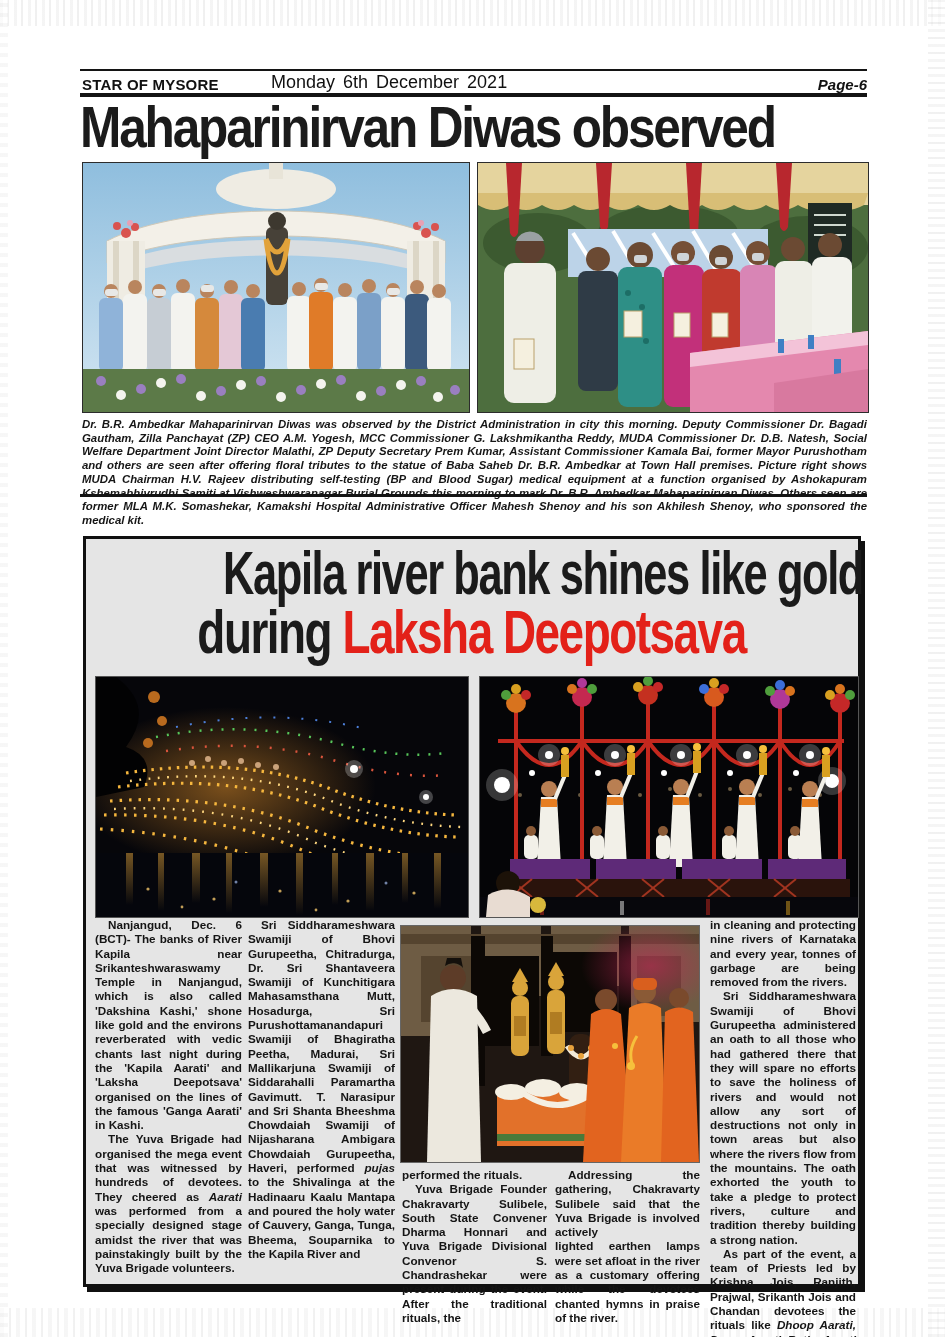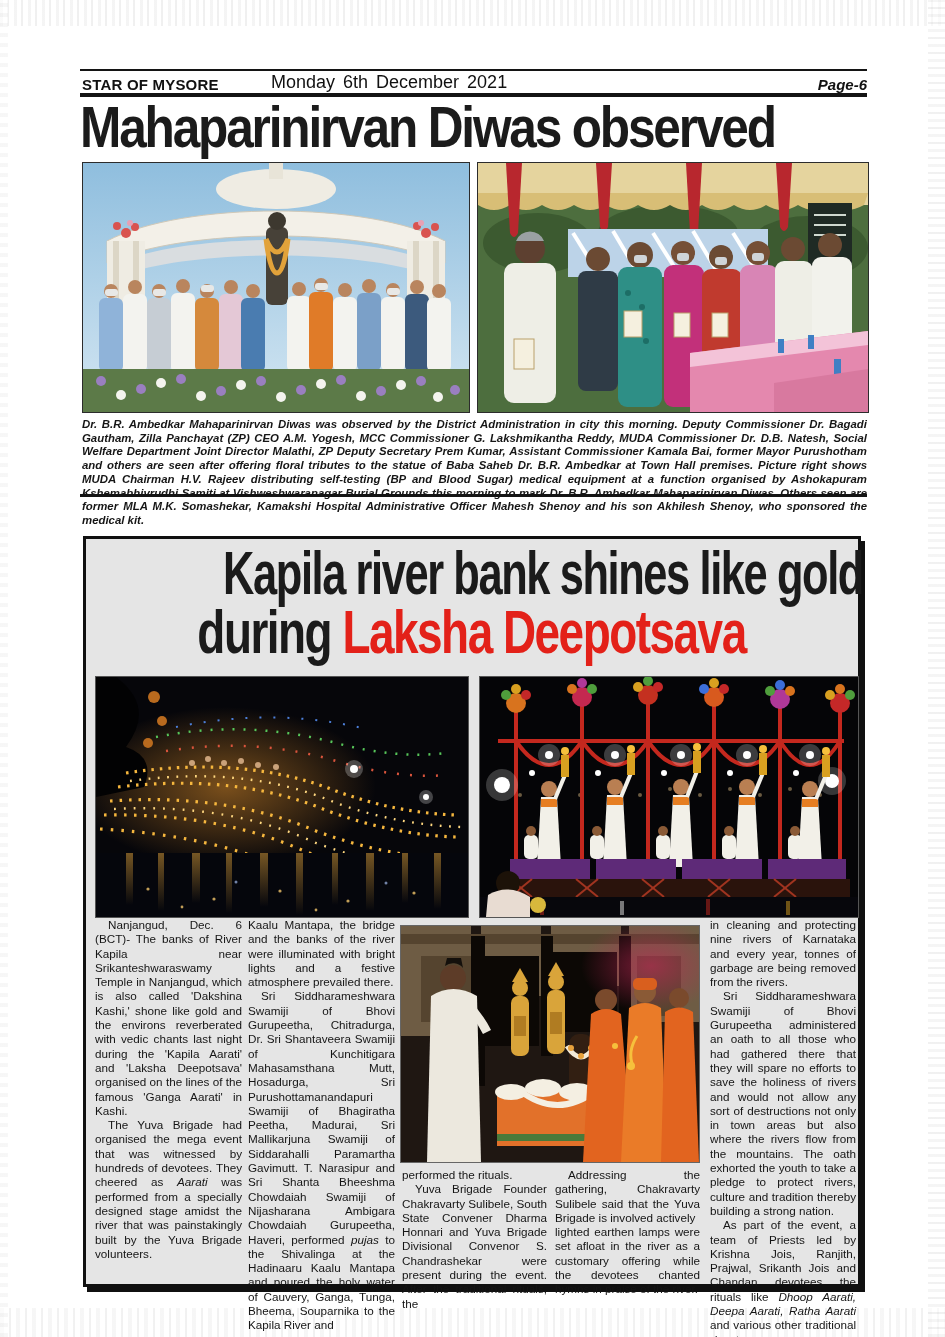--- a/index.html
+++ b/index.html
@@ -39,21 +39,21 @@
     font-weight:bold;font-style:italic;text-align:justify;color:#161616;}
 
   
   .article-box{left:83px;top:536px;width:772px;height:745px;border:3px solid #101010;
     background:#e5e5e5;box-shadow:4px 5px 0 #101010;}
   .headline2{position:absolute;left:0;top:4px;width:100%;text-align:center;}
   .h2line{display:block;white-space:nowrap;font-weight:bold;font-size:62px;line-height:59px;letter-spacing:-2px;color:#1b1b1b;}
   .h2line>span{display:inline-block;transform:scaleX(.70);transform-origin:center;}
 
   .bodycol{position:absolute;width:147px;font-size:11.7px;line-height:14.3px;
-    text-align:justify;color:#151515;}
+    text-align:justify;color:#151515;font-weight:bold;}
   .bodycol p{margin:0;}
   .bodycol p.indent{text-indent:13px;}
   .bodycol .it{font-style:italic;}
 </style>
 </head>
 <body>
 
 <div class="scan-edge scan-top"></div>
 <div class="scan-edge scan-bottom"></div>
 <div class="scan-edge scan-right"></div>
@@ -539,21 +539,20 @@
         <path d="M8,218 q20,-12 42,2 L50,240 L6,240 Z" fill="#e8dcd2"></path>
       <circle cx="58" cy="228" r="8" fill="#d8b83c"></circle>
     </svg>
   </div>
 
   <div class="bodycol" style="left:9px;top:379px;height:372px;">
       <p class="para indent"><span>Nanjangud, Dec. 6 (BCT)- The banks of River Kapila near Srikanteshwaraswamy Temple in Nanjangud, which is also called 'Dakshina Kashi,' shone like gold and the environs reverberated with vedic chants last night during the 'Kapila Aarati' and 'Laksha Deepotsava' organised on the lines of the famous 'Ganga Aarati' in Kashi.</span></p>
       <p class="para indent"><span>The Yuva Brigade had organised the mega event that was witnessed by hundreds of devotees. They cheered as </span><span class="it">Aarati</span><span> was performed from a specially designed stage amidst the river that was painstakingly built by the Yuva Brigade volunteers.</span></p>
     </div>
   <div class="bodycol" style="left:162px;top:379px;height:372px;">
-      <p class="para"><span>Kaalu Mantapa, the bridge and the banks of the river were illuminated with bright lights and a festive atmosphere prevailed there.</span></p>
       <p class="para indent"><span>Sri Siddharameshwara Swamiji of Bhovi Gurupeetha, Chitradurga, Dr. Sri Shantaveera Swamiji of Kunchitigara Mahasamsthana Mutt, Hosadurga, Sri Purushottamanandapuri Swamiji of Bhagiratha Peetha, Madurai, Sri Mallikarjuna Swamiji of Siddarahalli Paramartha Gavimutt. T. Narasipur and Sri Shanta Bheeshma Chowdaiah Swamiji of Nijasharana Ambigara Chowdaiah Gurupeetha, Haveri, performed </span><span class="it">pujas</span><span> to the Shivalinga at the Hadinaaru Kaalu Mantapa and poured the holy water of Cauvery, Ganga, Tunga, Bheema, Souparnika to the Kapila River and</span></p>
     </div>
   <div class="bodycol" style="left:316px;top:629px;height:122px;width:145px;">
       <p class="para"><span>performed the rituals.</span></p>
       <p class="para indent"><span>Yuva Brigade Founder Chakravarty Sulibele, South State Convener Dharma Honnari and Yuva Brigade Divisional Convenor S. Chandrashekar were present during the event. After the traditional rituals, the</span></p>
     </div>
   <div class="bodycol" style="left:469px;top:629px;height:122px;width:145px;">
       <p class="para indent"><span>Addressing the gathering, Chakravarty Sulibele said that the Yuva Brigade is involved actively</span></p>
       <p class="para"><span>lighted earthen lamps were set afloat in the river as a customary offering while the devotees chanted hymns in praise of the river.</span></p>
     </div>

